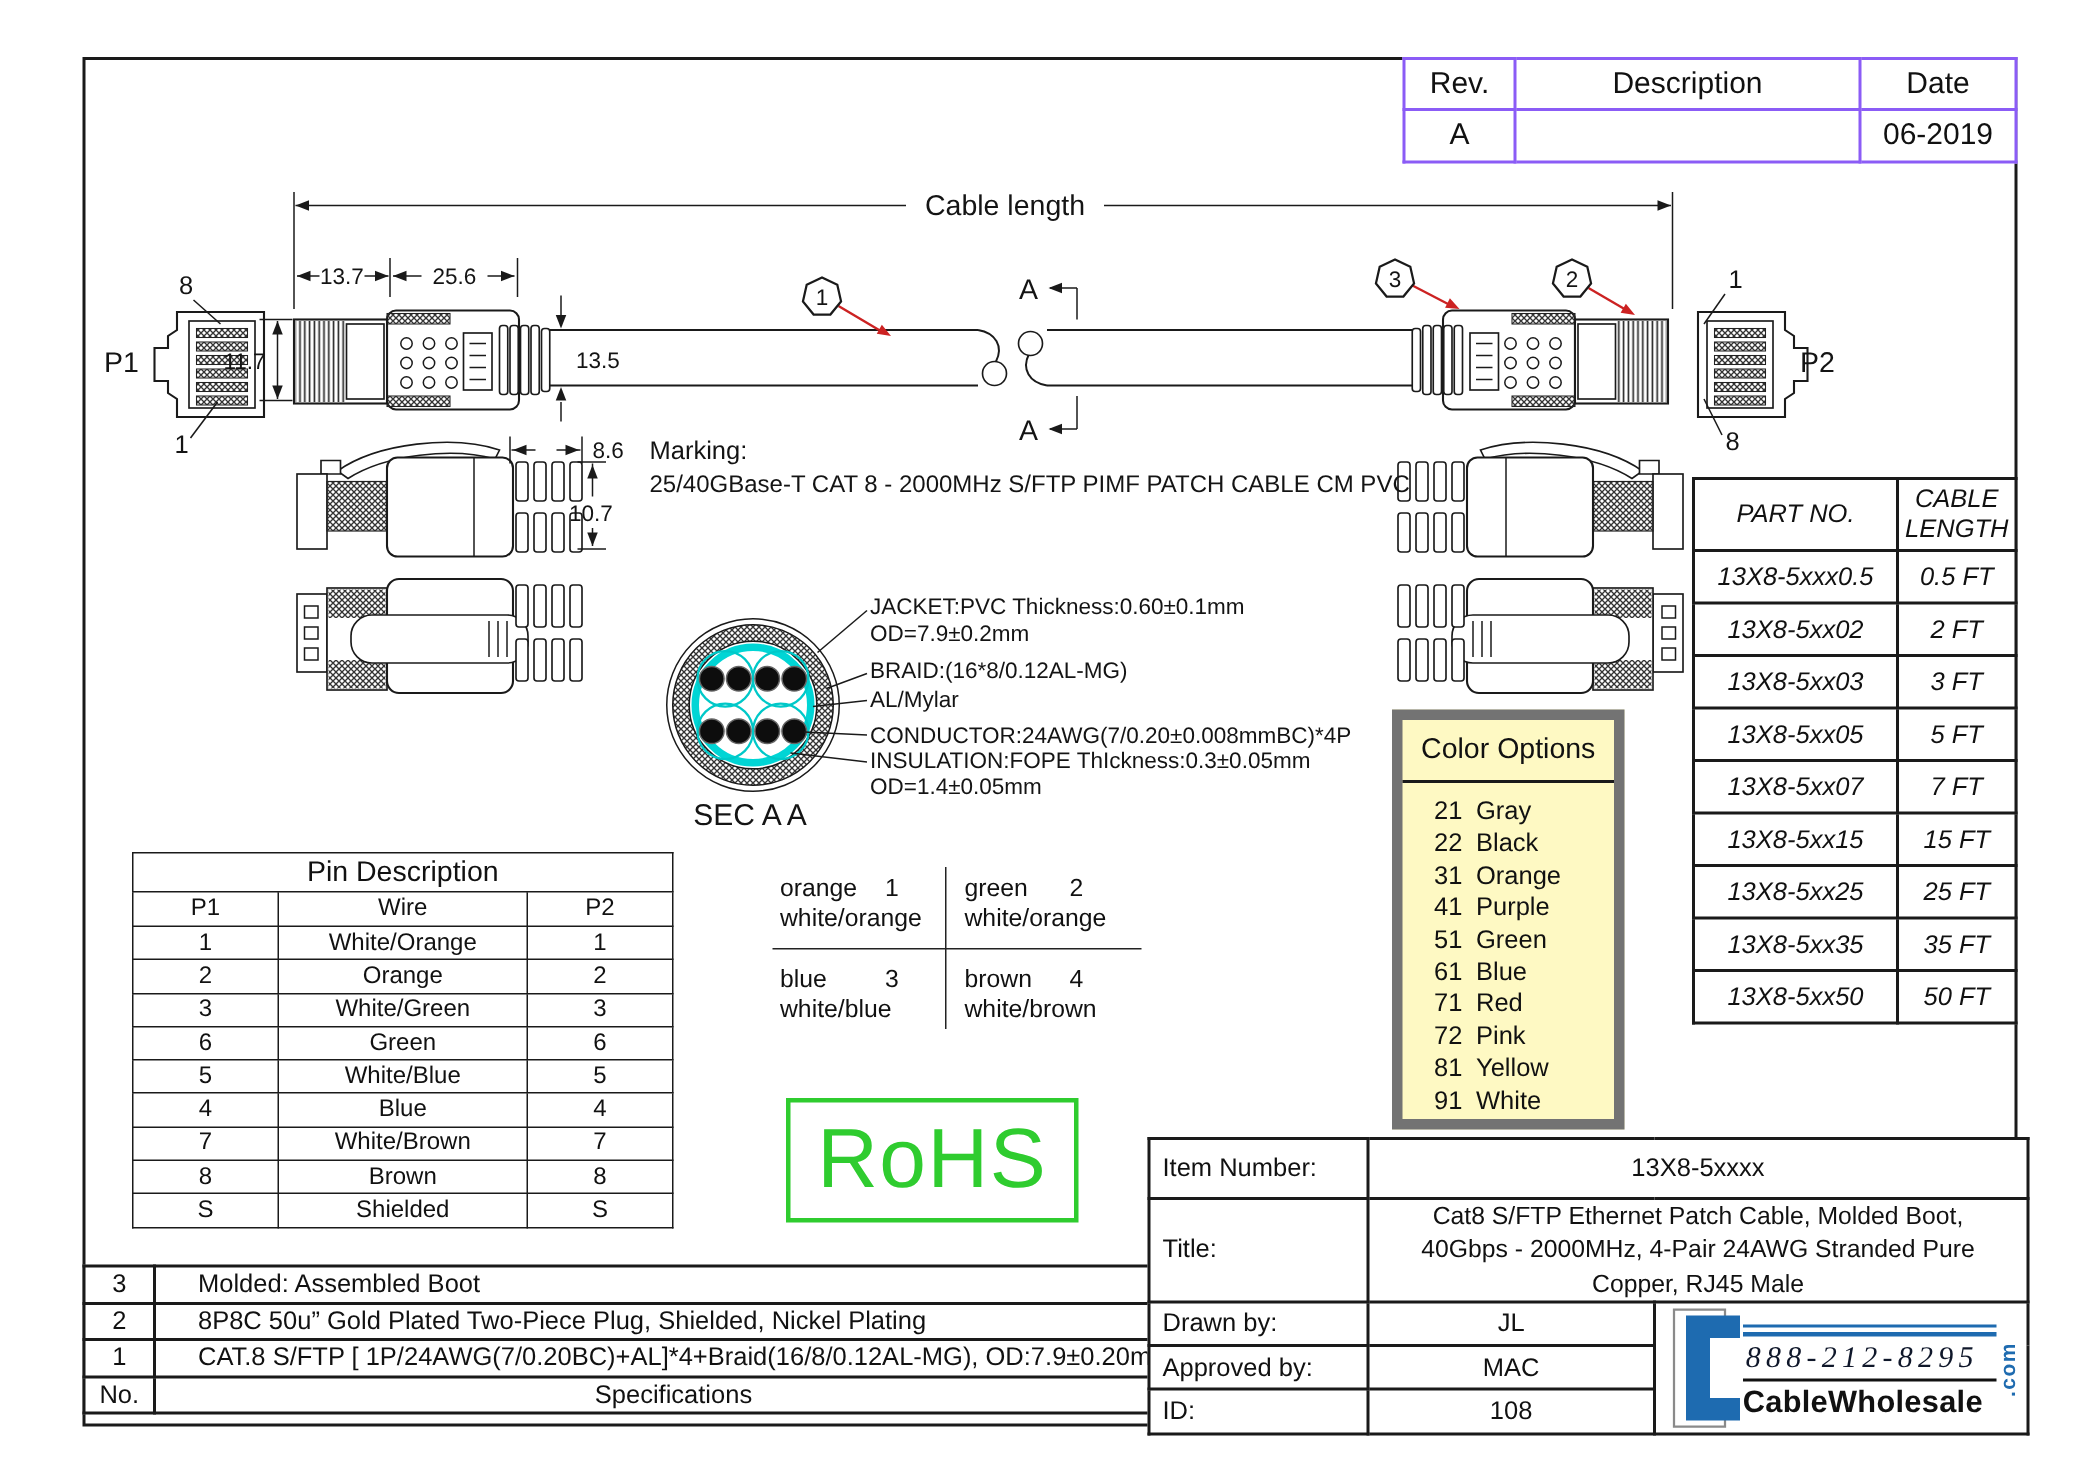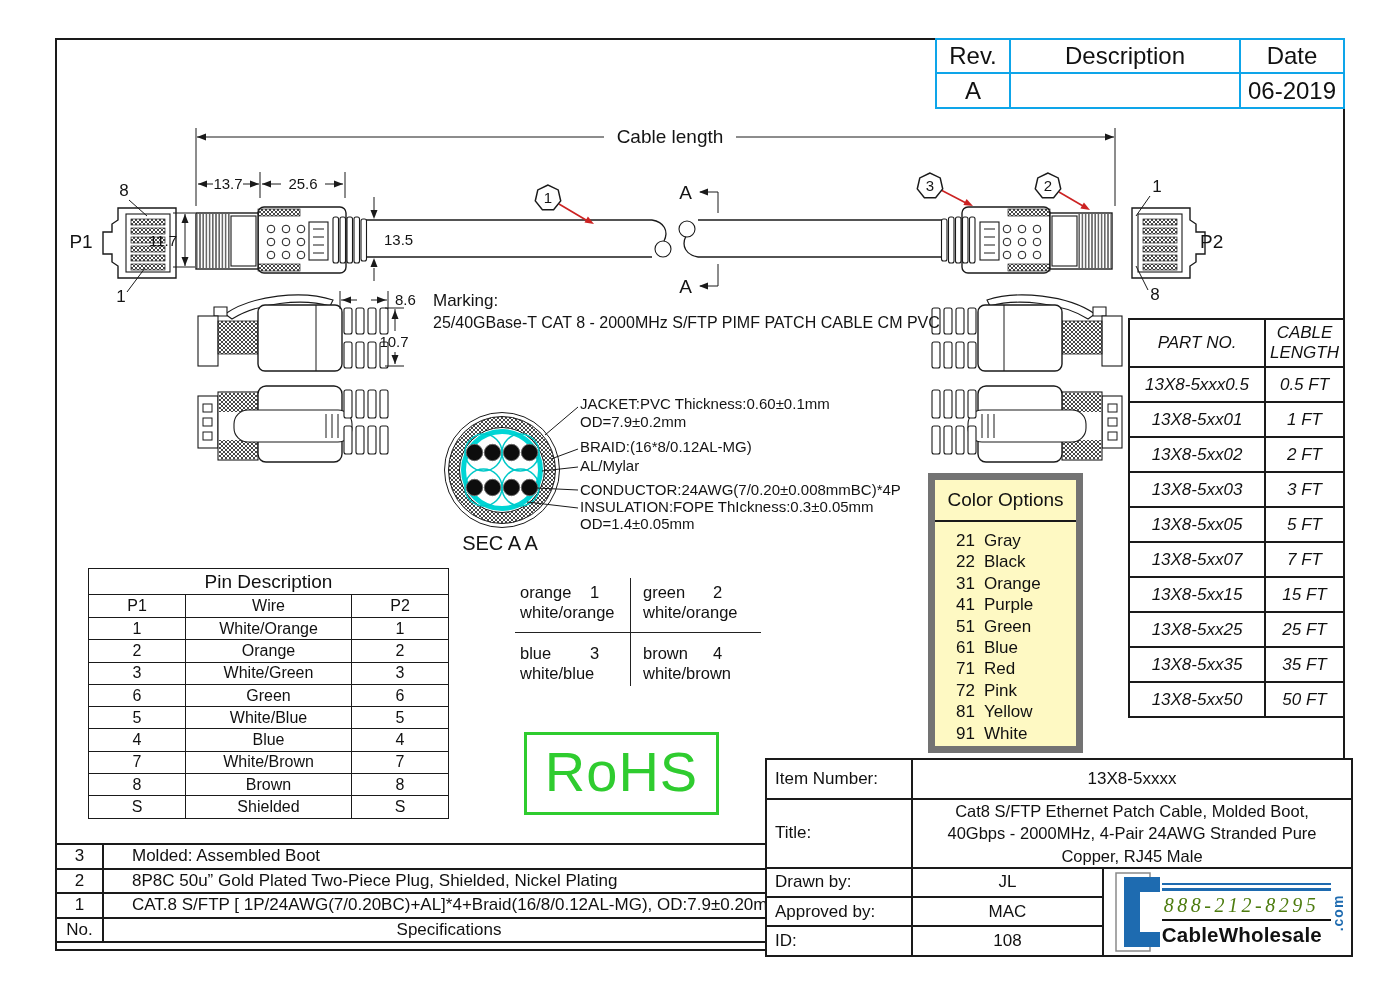--- a/index.html
+++ b/index.html
@@ -14,21 +14,21 @@
   .shape{fill:#fff;stroke:#1a1a1a;stroke-width:1.4}
   .shape2{fill:#fff;stroke:#1a1a1a;stroke-width:1.1}
   .blk{fill:#1a1a1a}
   .red{stroke:#cc2222;stroke-width:1.6;fill:none}
   .redf{fill:#cc2222}
 
   table{border-collapse:collapse;background:#fff;}
   td{padding:0;}
 
   .rev-table{position:absolute;left:935px;top:38px;}
-  .rev-table td{border:2px solid #0ea5e9;text-align:center;font-size:24px;}
+  .rev-table td{border:2px solid #8b5cf6;text-align:center;font-size:20px;}
   .rev-table .r1 td{height:32px;}
   .rev-table .r2 td{height:33px;}
   .rev-c1{width:72px}.rev-c2{width:228px}.rev-c3{width:102px}
 
   .part-table{position:absolute;left:1128px;top:318px;font-style:italic;}
   .part-table td{border:2px solid #1a1a1a;text-align:center;font-size:17px;}
   .part-table .hd td{height:46px;line-height:1.15;}
   .part-table .pr td{height:33px;}
   .pt-c1{width:134px}.pt-c2{width:77px}
 
@@ -67,21 +67,21 @@
   .tb .v2{text-align:center;height:53px;}
   .tb .v2 div{width:405px;margin:0 auto;font-size:16.5px;line-height:1.35;}
   .tb .v3{width:188px;text-align:center;height:24px;}
   .tb .r3 td{height:25.5px;}
   .logo-td{width:246px;position:relative;}
   .logo{position:relative;width:100%;height:86px;}
   .logo .cback{position:absolute;left:8px;top:2px;}
   .bl{height:2.5px;background:#1e6bb0;margin:0 0 3px 0;}
   .logo-right{position:absolute;left:58px;top:14px;right:20px;}
   .phone{font-family:"Liberation Serif",serif;font-style:italic;font-size:20px;letter-spacing:3.5px;
-         border-bottom:2px solid #111;padding:0 0 2px 2px;white-space:nowrap;color:#4d7c0f;}
+         border-bottom:2px solid #111;padding:0 0 2px 2px;white-space:nowrap;color:#0f172a;}
   .brand{font-weight:bold;font-size:20.5px;padding-top:2px;letter-spacing:0.2px;white-space:nowrap;}
   .tld{position:absolute;right:-6px;top:36px;transform:rotate(-90deg);color:#1e6bb0;
        font-weight:bold;font-size:14px;letter-spacing:1px;}
 </style>
 </head>
 <body>
 
 <div id="sheet">
   <div class="sheet-border"></div>
 
@@ -366,24 +366,20 @@
     <tbody>
         <tr class="hd">
       <td class="pt-c1">PART NO.</td>
       <td class="pt-c2">CABLE LENGTH</td>
     </tr>
     <tr class="pr">
           <td>13X8-5xxx0.5</td>
           <td>0.5 FT</td>
         </tr>
     <tr class="pr">
-          <td>13X8-5xx01</td>
-          <td>1 FT</td>
-        </tr>
-    <tr class="pr">
           <td>13X8-5xx02</td>
           <td>2 FT</td>
         </tr>
     <tr class="pr">
           <td>13X8-5xx03</td>
           <td>3 FT</td>
         </tr>
     <tr class="pr">
           <td>13X8-5xx05</td>
           <td>5 FT</td>

